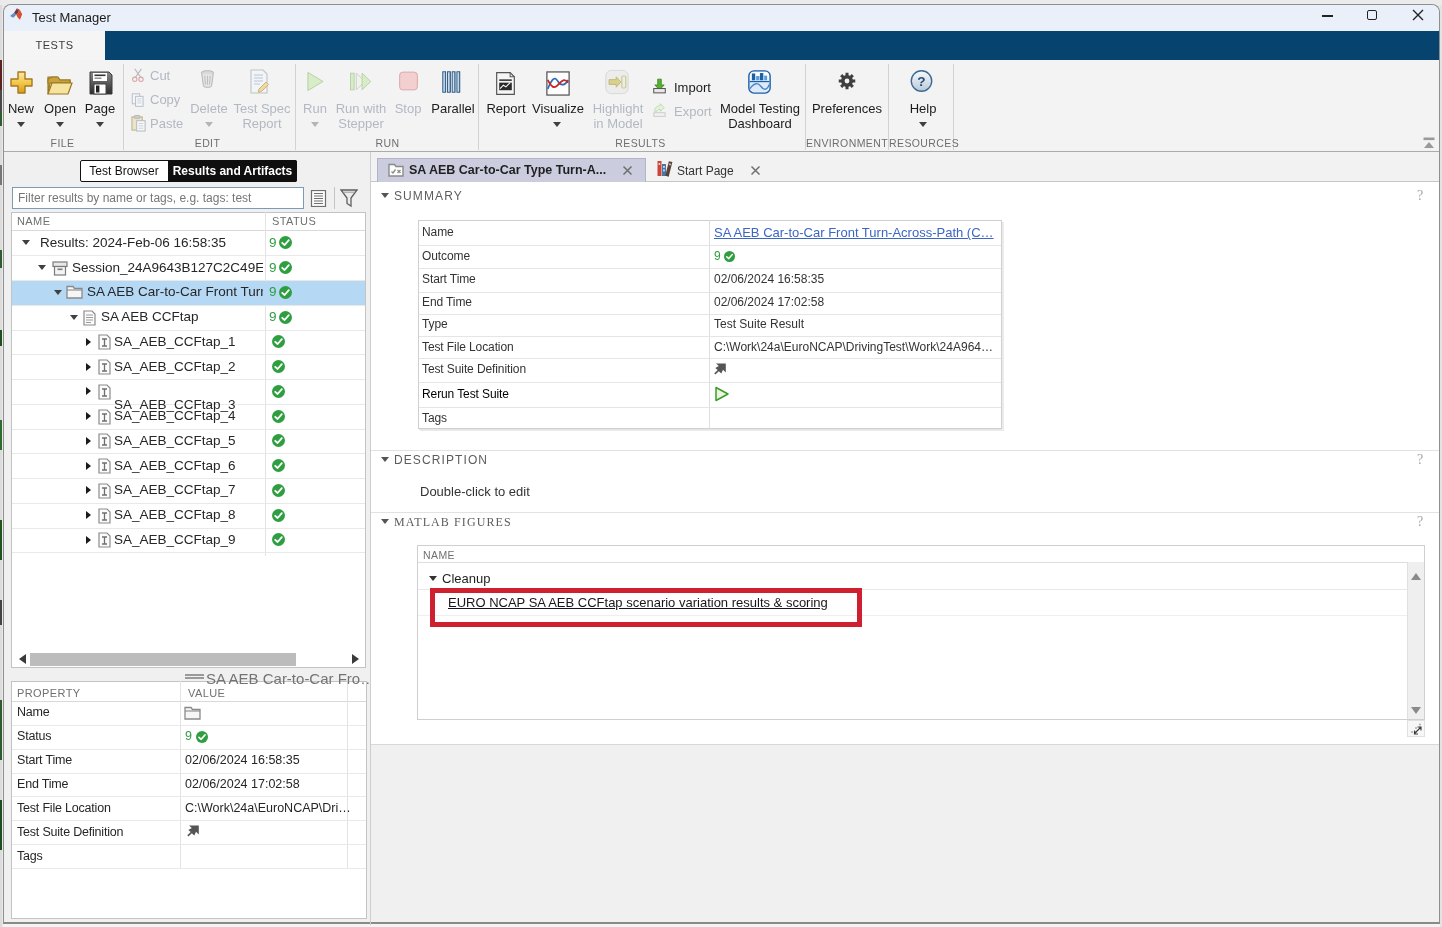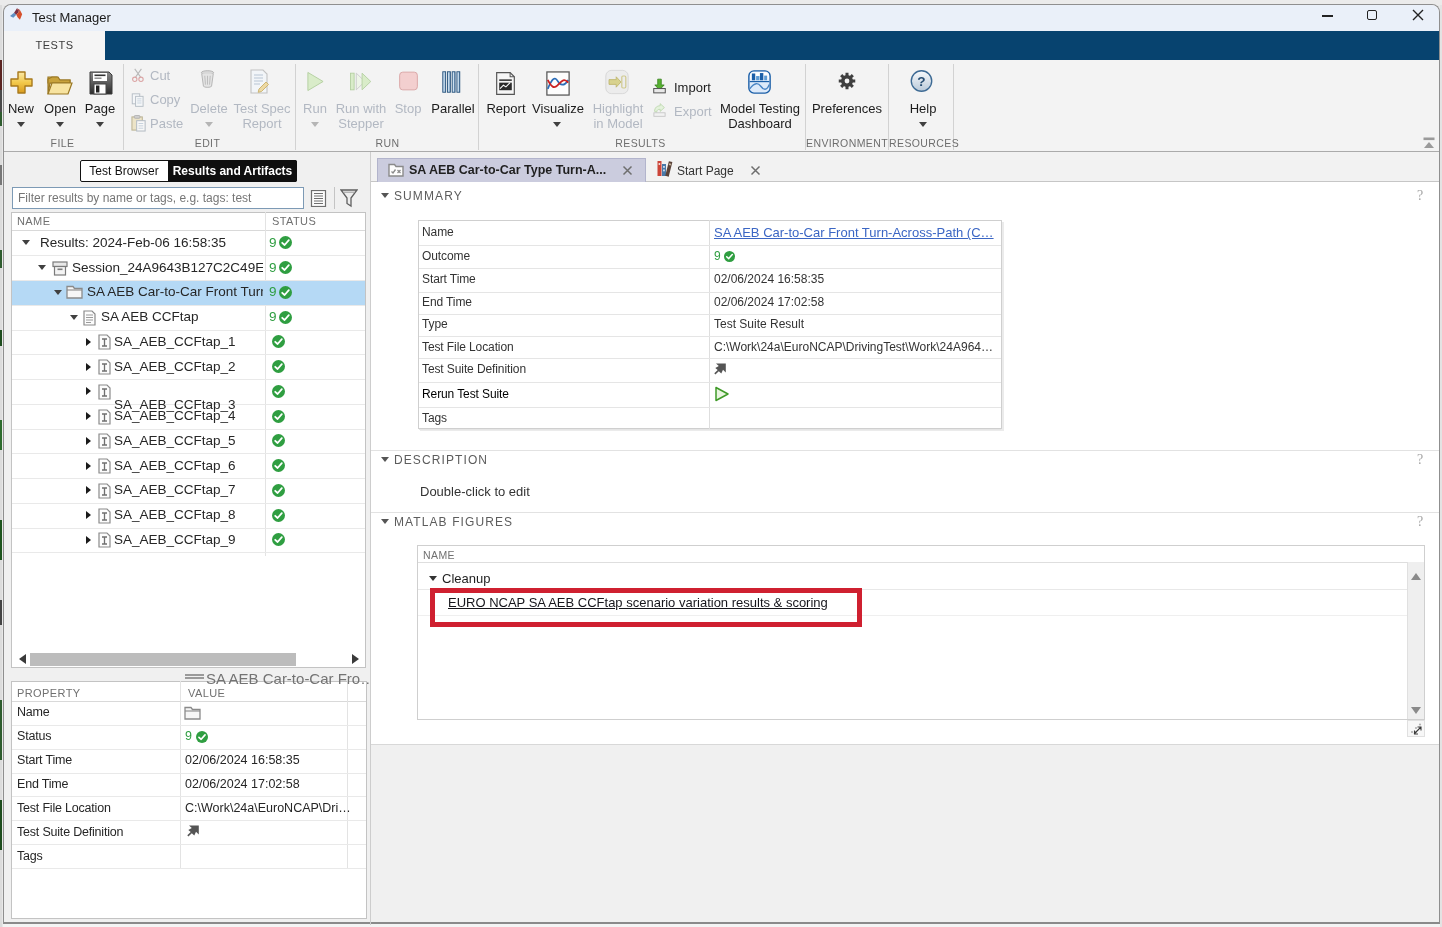--- a/index.html
+++ b/index.html
@@ -567,21 +567,21 @@
 <svg class="abs" style="left:714px;top:386px;" width="16" height="16" viewBox="0 0 16 16">
 <path d="M2 1.5 L14 8 L2 14.5 z" fill="#e9f5e0" stroke="#3f9a28" stroke-width="1.5" stroke-linejoin="round"></path>
   </svg>
 <div class="abs" style="left:371px;top:450px;width:1068px;height:1px;background:#e2e2e2;"></div>
 <div class="abs tri-d" style="left:381px;top:457px;border-top-color:#555;"></div>
 <div class="abs sechdr" style="left:394px;top:453px;">DESCRIPTION</div>
 <div class="abs qmark" style="left:1417px;top:452px;">?</div>
 <div class="abs" style="left:420px;top:484px;font-size:13px;color:#333;">Double-click to edit</div>
 <div class="abs" style="left:371px;top:512px;width:1068px;height:1px;background:#e2e2e2;"></div>
 <div class="abs tri-d" style="left:381px;top:519px;border-top-color:#555;"></div>
-<div class="abs sechdr" style="left:394px;top:515px;">MATLAB FIGURES</div>
+<div class="abs sechdr" style="left:394px;top:515px;font-family:Liberation Serif, serif;">MATLAB FIGURES</div>
 <div class="abs qmark" style="left:1417px;top:514px;">?</div>
 <div class="abs" style="left:417px;top:545px;width:1008px;height:175px;background:#fff;border:1px solid #cfcfcf;"></div>
 <div class="abs" style="left:423px;top:549px;font-size:10.5px;color:#707070;letter-spacing:0.4px;">NAME</div>
 <div class="abs" style="left:418px;top:561.5px;width:1006px;height:1px;background:#dedede;"></div>
 <div class="abs" style="left:1407px;top:562px;width:17px;height:157px;background:#efefef;border-left:1px solid #e0e0e0;"></div>
 <div class="abs" style="left:1411px;top:573px;width:0;height:0;border-left:5px solid transparent;border-right:5px solid transparent;border-bottom:7px solid #8a8a8a;"></div>
 <div class="abs" style="left:1411px;top:707px;width:0;height:0;border-left:5px solid transparent;border-right:5px solid transparent;border-top:7px solid #8a8a8a;"></div>
 <div class="abs tri-d" style="left:429px;top:576px;border-top-color:#333;"></div>
 <div class="abs" style="left:442px;top:571px;font-size:13px;color:#1f1f1f;">Cleanup</div>
 <div class="abs" style="left:418px;top:588.5px;width:989px;height:1px;background:#e8e8e8;"></div>

